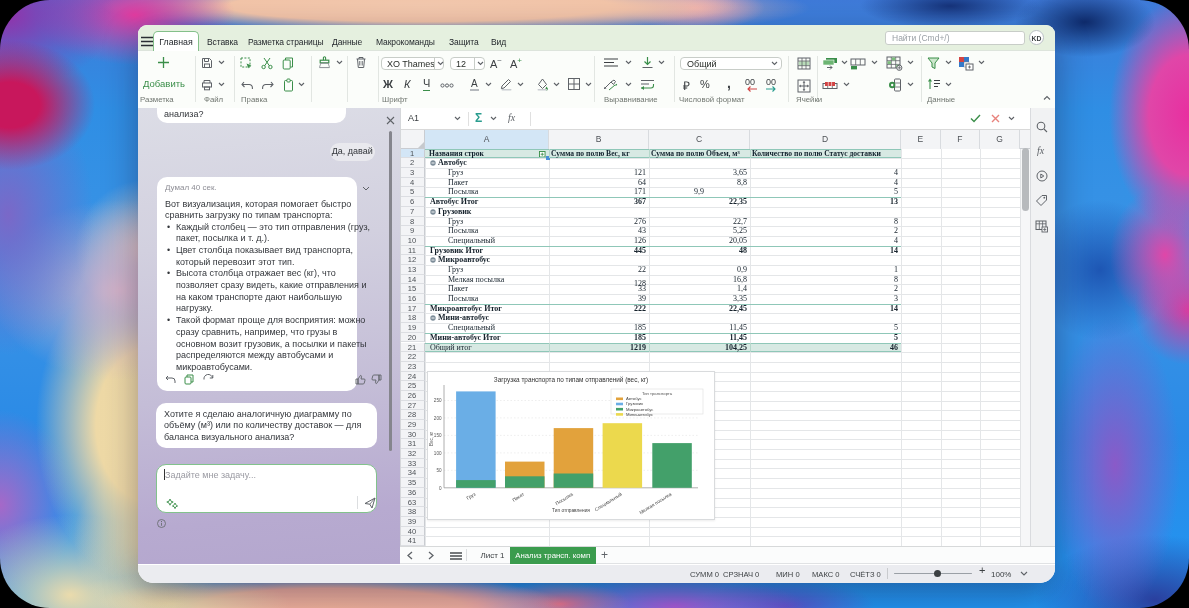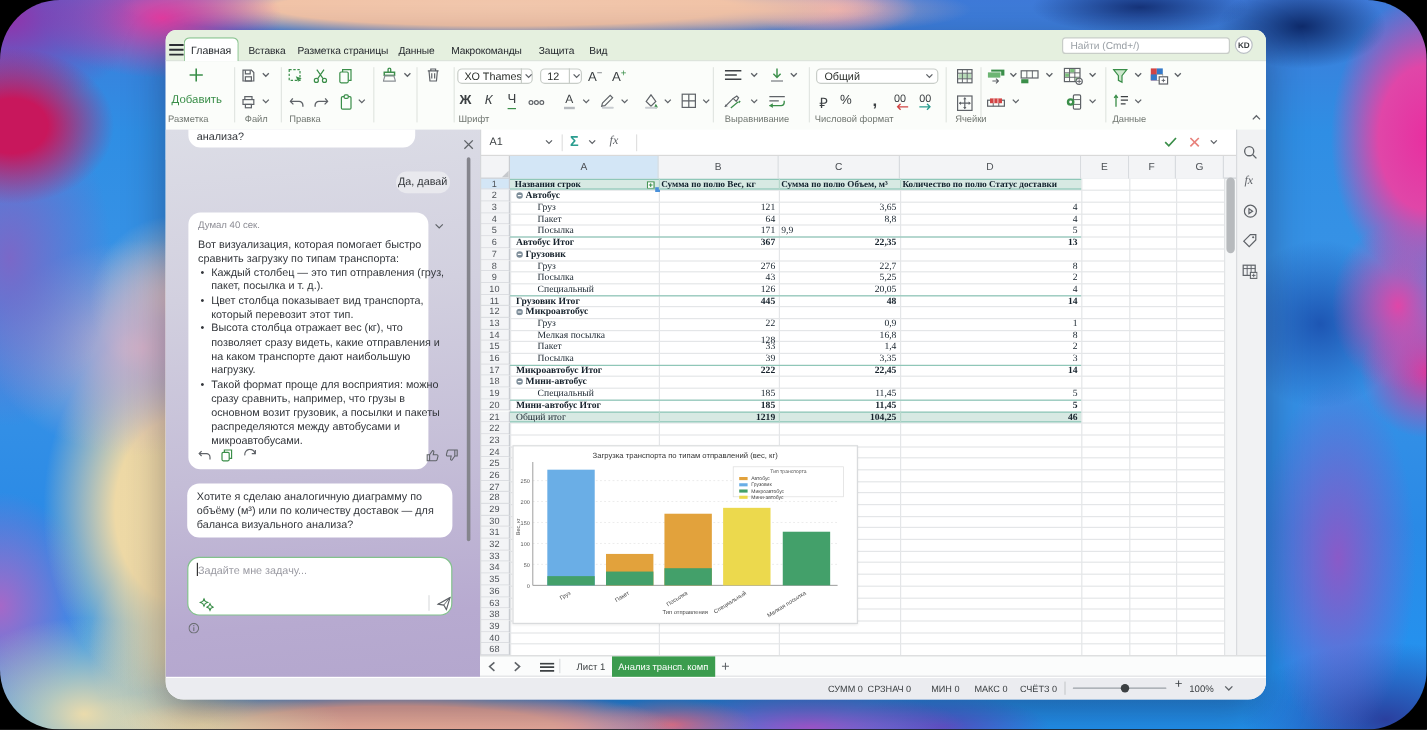--- a/index.html
+++ b/index.html
@@ -467,21 +467,21 @@
 <div class="rownum" style="top:462.85px;height:9.69px;line-height:9.69px;background:#f3f4f6">36</div>
 <div class="abs" style="left:287px;top:482.23px;width:595px;height:1px;background:#e4e6e8"></div>
 <div class="rownum" style="top:472.54px;height:9.69px;line-height:9.69px;background:#f3f4f6">63</div>
 <div class="abs" style="left:287px;top:491.92px;width:595px;height:1px;background:#e4e6e8"></div>
 <div class="rownum" style="top:482.23px;height:9.69px;line-height:9.69px;background:#f3f4f6">38</div>
 <div class="abs" style="left:287px;top:501.61px;width:595px;height:1px;background:#e4e6e8"></div>
 <div class="rownum" style="top:491.92px;height:9.69px;line-height:9.69px;background:#f3f4f6">39</div>
 <div class="abs" style="left:287px;top:511.30px;width:595px;height:1px;background:#e4e6e8"></div>
 <div class="rownum" style="top:501.61px;height:9.69px;line-height:9.69px;background:#f3f4f6">40</div>
 <div class="abs" style="left:287px;top:520.99px;width:595px;height:1px;background:#e4e6e8"></div>
-<div class="rownum" style="top:511.30px;height:9.69px;line-height:9.69px;background:#f3f4f6">68</div>
+<div class="rownum" style="top:511.30px;height:9.69px;line-height:9.69px;background:#f3f4f6">41</div>
 <div class="abs" style="left:287px;top:123.70px;width:476px;height:9.69px;background:#d7e9e3;border-top:1px solid #8fc7b8;border-bottom:1px solid #8fc7b8"></div>
 <div class="cell" style="left:291px;top:123.70px;width:108px;font-weight:bold;font-size:7.6px;line-height:9.69px;color:#10202c">Названия строк</div>
 <svg class="abs" style="left:401px;top:125.70px" width="6.5" height="6.5" viewBox="0 0 7 7">
         <rect x="0.5" y="0.5" width="6" height="6" fill="#fff" stroke="#3a8e49"></rect>
         <path d="M3.5 1.8v3.4M1.8 3.5h3.4" stroke="#3a8e49" stroke-width="0.9"></path>
       </svg>
 <div class="cell" style="left:413px;top:123.70px;width:120px;font-weight:bold;font-size:7.6px;line-height:9.69px;color:#10202c">Сумма по полю Вес, кг</div>
 <div class="cell" style="left:513px;top:123.70px;width:130px;font-weight:bold;font-size:7.6px;line-height:9.69px;color:#10202c">Сумма по полю Объем, м³</div>
 <div class="cell" style="left:614px;top:123.70px;width:148px;font-weight:bold;font-size:7.6px;line-height:9.69px;color:#10202c">Количество по полю Статус доставки</div>
 <div class="abs" style="left:408px;top:131.39px;width:3.5px;height:3.5px;background:#4a90d9"></div>
@@ -493,21 +493,21 @@
 <div class="cell" style="left:308px;top:143.08px;width:103px;height:9.69px;line-height:10.29px;padding-left:2px;font-size:8px;color:#16222c;">Груз</div>
 <div class="cell" style="left:312px;top:143.08px;width:197px;height:9.69px;line-height:10.29px;text-align:right;padding-right:1px;font-size:8px;color:#16222c;">121</div>
 <div class="cell" style="left:513px;top:143.08px;width:97px;height:9.69px;line-height:10.29px;text-align:right;padding-right:1px;font-size:8px;color:#16222c;">3,65</div>
 <div class="cell" style="left:614px;top:143.08px;width:147px;height:9.69px;line-height:10.29px;text-align:right;padding-right:1px;font-size:8px;color:#16222c;">4</div>
 <div class="cell" style="left:308px;top:152.77px;width:103px;height:9.69px;line-height:10.29px;padding-left:2px;font-size:8px;color:#16222c;">Пакет</div>
 <div class="cell" style="left:312px;top:152.77px;width:197px;height:9.69px;line-height:10.29px;text-align:right;padding-right:1px;font-size:8px;color:#16222c;">64</div>
 <div class="cell" style="left:513px;top:152.77px;width:97px;height:9.69px;line-height:10.29px;text-align:right;padding-right:1px;font-size:8px;color:#16222c;">8,8</div>
 <div class="cell" style="left:614px;top:152.77px;width:147px;height:9.69px;line-height:10.29px;text-align:right;padding-right:1px;font-size:8px;color:#16222c;">4</div>
 <div class="cell" style="left:308px;top:162.46px;width:103px;height:9.69px;line-height:10.29px;padding-left:2px;font-size:8px;color:#16222c;">Посылка</div>
 <div class="cell" style="left:312px;top:162.46px;width:197px;height:9.69px;line-height:10.29px;text-align:right;padding-right:1px;font-size:8px;color:#16222c;">171</div>
-<div class="cell" style="left:513px;top:162.46px;width:97px;height:9.69px;line-height:10.29px;text-align:left;padding-right:1px;font-size:8px;color:#16222c;">9,9</div>
+<div class="cell" style="left:513px;top:162.46px;width:97px;height:9.69px;line-height:10.29px;text-align:center;padding-right:1px;font-size:8px;color:#16222c;">9,9</div>
 <div class="cell" style="left:614px;top:162.46px;width:147px;height:9.69px;line-height:10.29px;text-align:right;padding-right:1px;font-size:8px;color:#16222c;">5</div>
 <div class="abs" style="left:287px;top:172.15px;width:476px;height:1px;background:#8fc7b8"></div>
 <div class="cell" style="left:290px;top:172.15px;width:121px;height:9.69px;line-height:10.29px;font-weight:bold;padding-left:2px;font-size:8px;color:#16222c;">Автобус Итог</div>
 <div class="cell" style="left:312px;top:172.15px;width:197px;height:9.69px;line-height:10.29px;font-weight:bold;text-align:right;padding-right:1px;font-size:8px;color:#16222c;">367</div>
 <div class="cell" style="left:513px;top:172.15px;width:97px;height:9.69px;line-height:10.29px;font-weight:bold;text-align:right;padding-right:1px;font-size:8px;color:#16222c;">22,35</div>
 <div class="cell" style="left:614px;top:172.15px;width:147px;height:9.69px;line-height:10.29px;font-weight:bold;text-align:right;padding-right:1px;font-size:8px;color:#16222c;">13</div>
 <svg class="abs" style="left:292px;top:183.84px" width="6" height="6" viewBox="0 0 8 8">
         <circle cx="4" cy="4" r="3.6" fill="#7d8d99"></circle>
         <path d="M2 4h4" stroke="#fff" stroke-width="1.2"></path>
       </svg>

